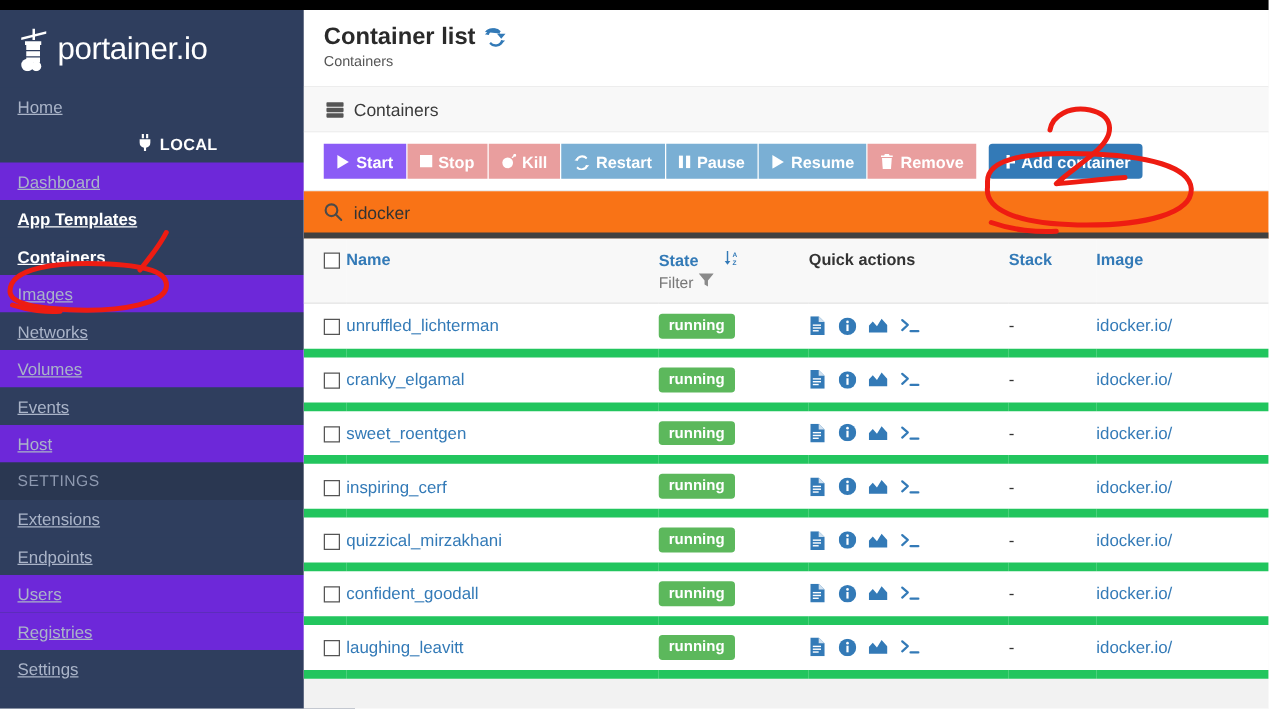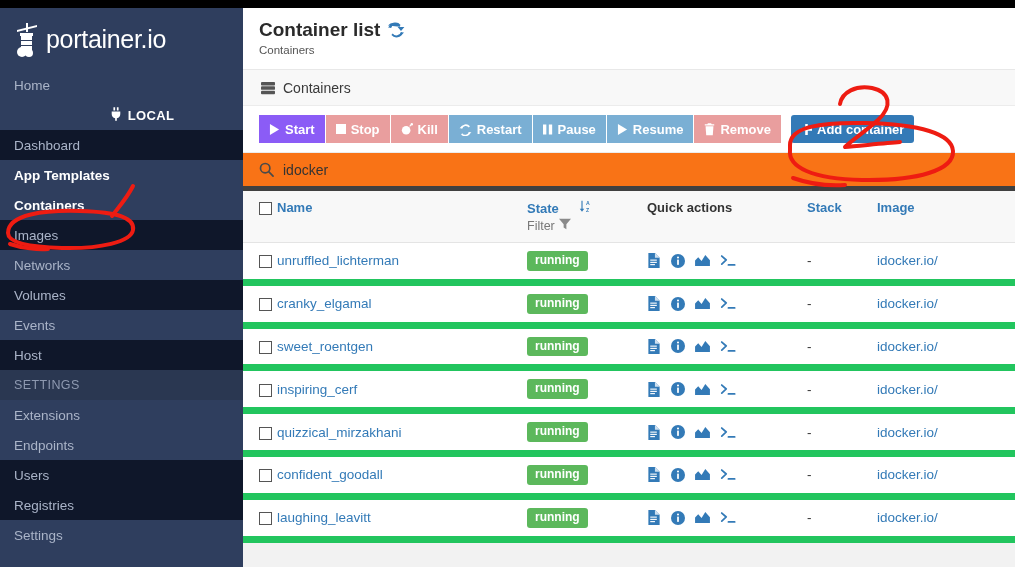--- a/index.html
+++ b/index.html
@@ -40,22 +40,23 @@
   .collapse-icon { width: 26px; height: 20px; flex: 0 0 auto; opacity: .95; }
 
   .nav-item {
     height: 30px;
     display: flex; align-items: center;
     padding: 0 14px 0 14px;
     font-size: 13.5px;
     color: #aab4c8;
     background: #2f3e5e;
     white-space: nowrap;
-  }
-  .nav-item.alt { background: #0f172a; }
+    text-decoration: underline;
+  }
+  .nav-item.alt { background: #6d28d9; }
   .nav-item.active { color: #ffffff; font-weight: bold; }
   .nav-item .nav-label { flex: 1 1 auto; }
   .nav-item .nav-ico {
     width: 18px; height: 16px; flex: 0 0 auto;
     display: flex; align-items: center; justify-content: center;
     color: #c3cbdb;
   }
   .nav-item.active .nav-ico { color: #e8ecf4; }
 
   .endpoint-row {

